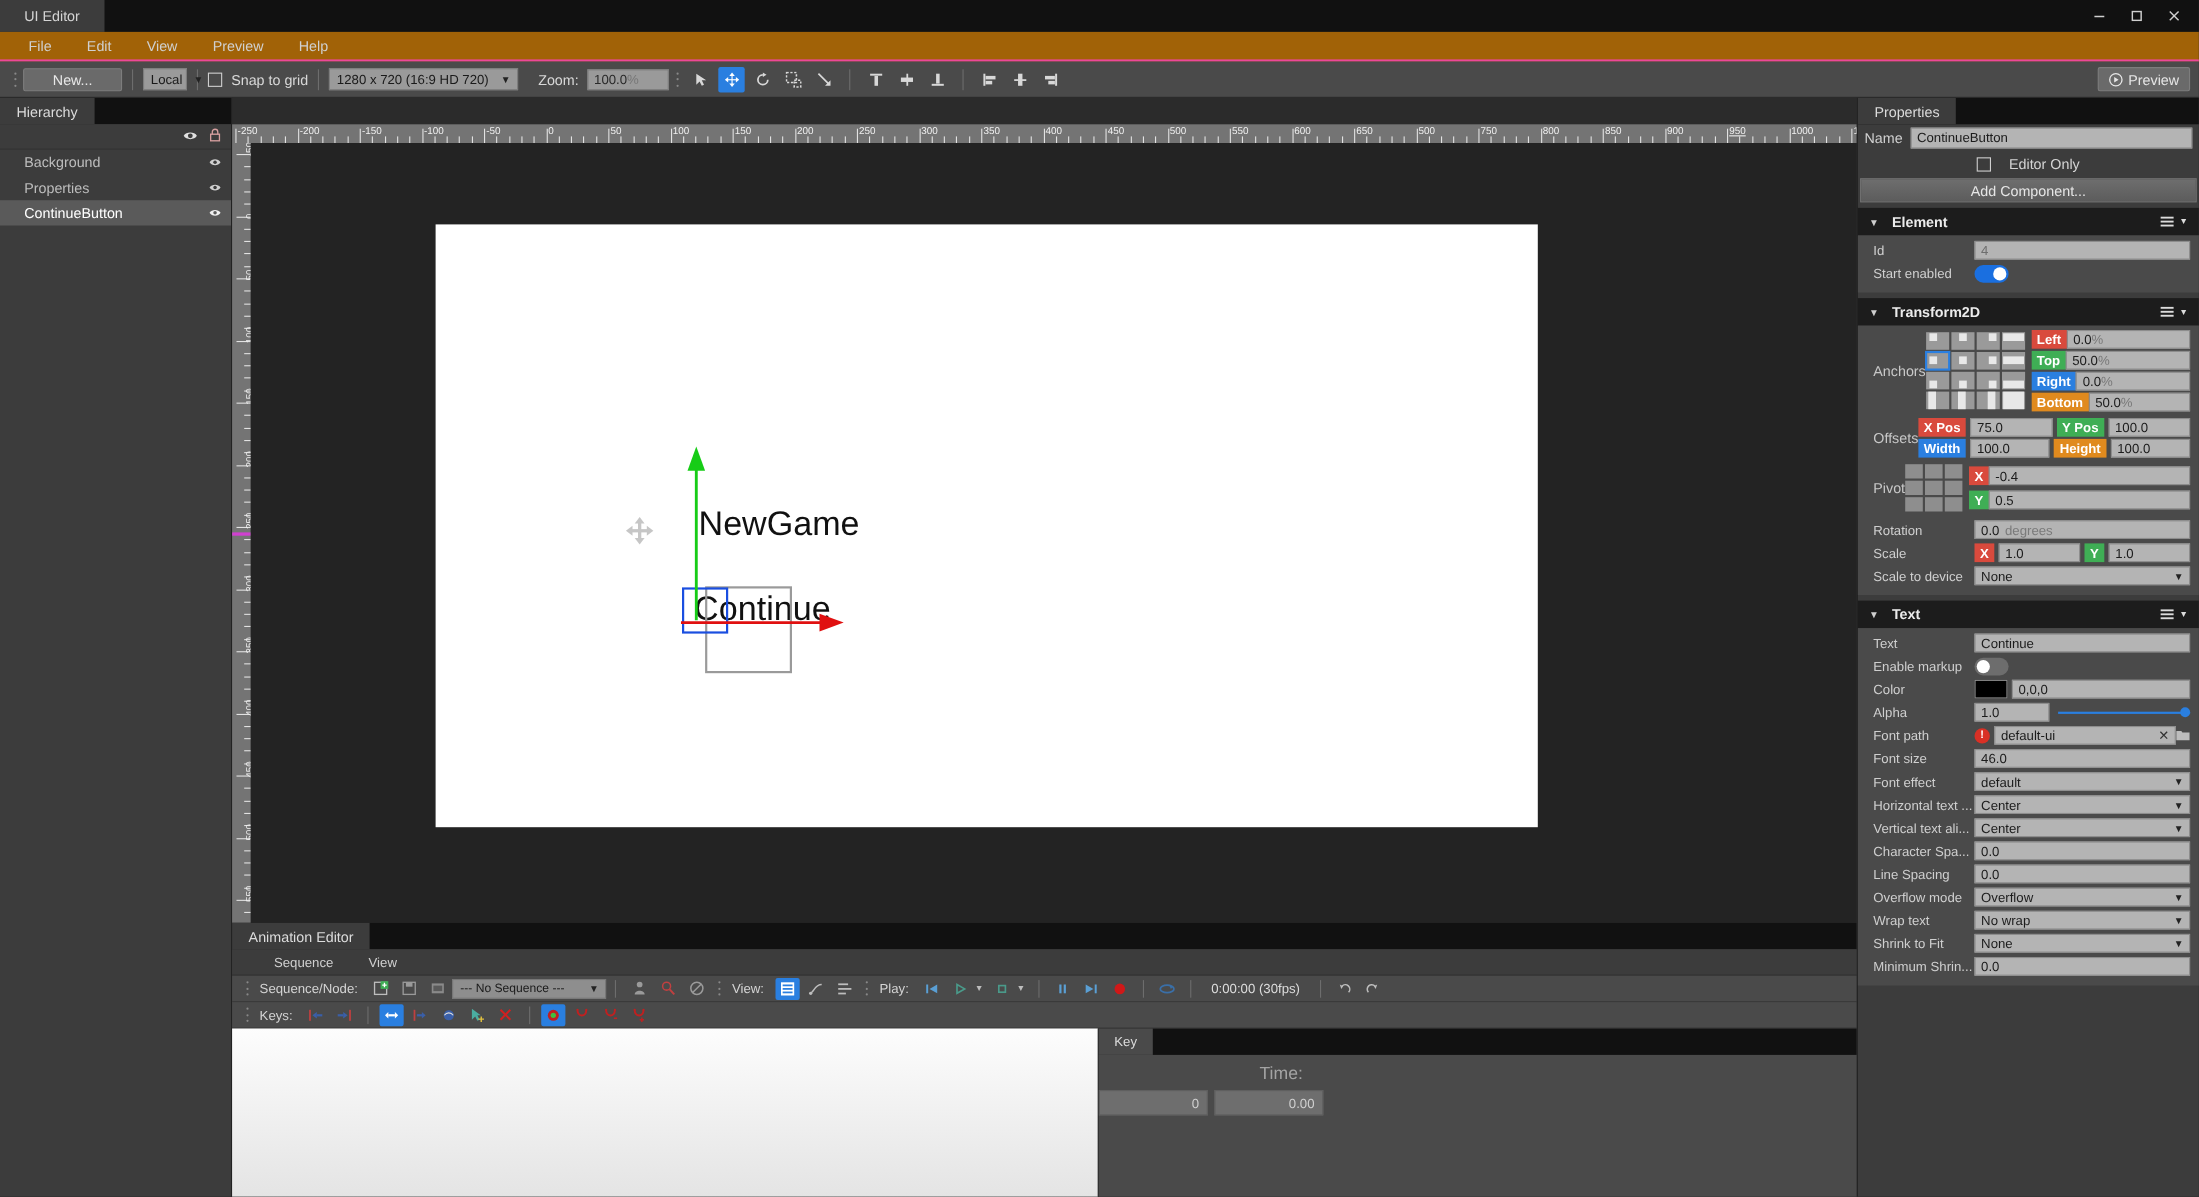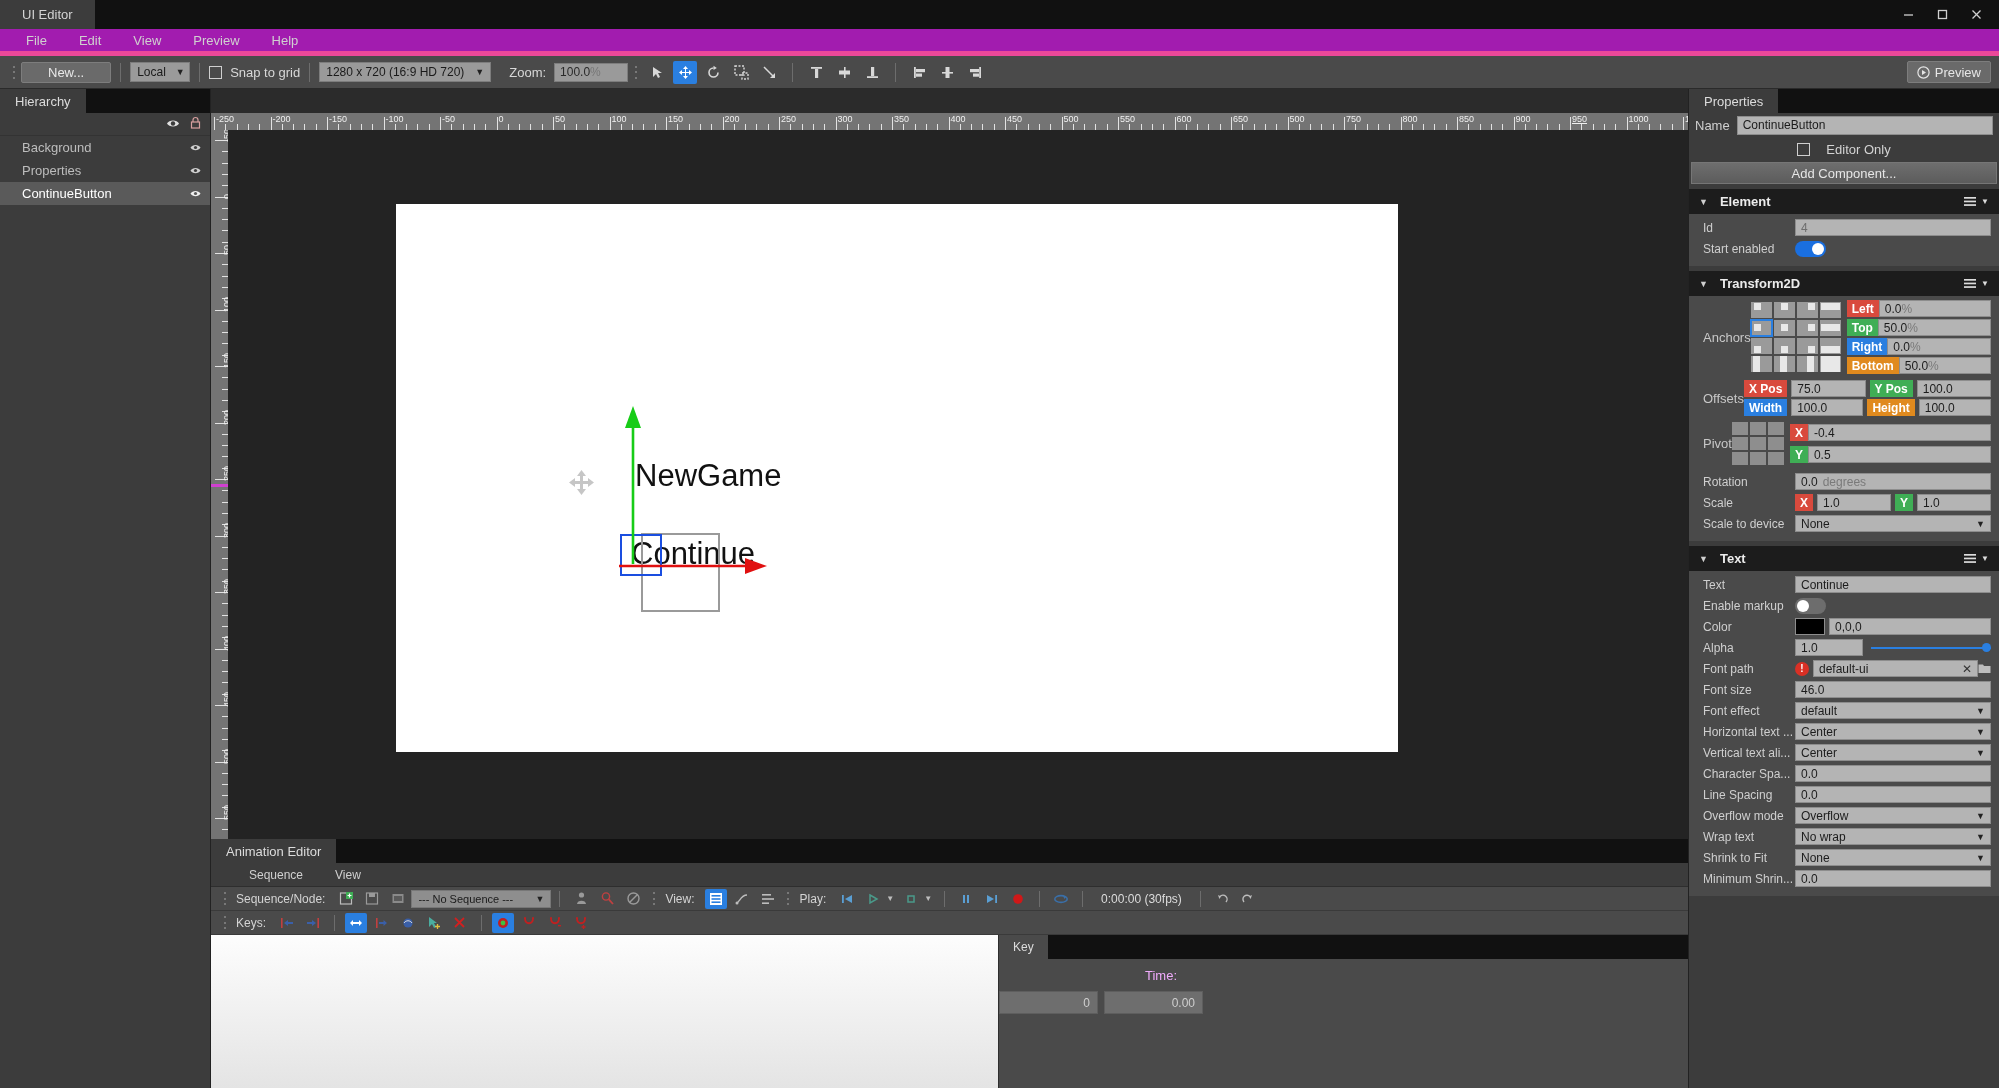--- a/index.html
+++ b/index.html
@@ -26,22 +26,22 @@
   .win-btns { display:flex; align-items:center; padding-right:6px; }
   .win-btn {
     width:34px; height:29px; display:flex; align-items:center; justify-content:center;
     color:#d0d0d0; font-size:15px;
   }
   .win-btn svg { display:block; }
 
   
   .menubar {
     position:absolute; left:0; top:29px; width:1999px; height:27px;
-    background:#a21caf; display:flex; align-items:center; padding-left:10px;
-    border-bottom:5px solid #ec4899;
+    background:#a16207; display:flex; align-items:center; padding-left:10px;
+    border-bottom:2px solid #ec4899;
   }
   .menu-item { padding:0 16px; font-size:13px; color:#d0d0d0; }
 
   
   .toolbar {
     position:absolute; left:0; top:56px; width:1999px; height:33px;
     background:#4a4a4a; display:flex; align-items:center; padding-left:6px;
     border-bottom:1px solid #2a2a2a;
   }
   .grip { width:7px; height:20px; display:flex; flex-direction:column;
@@ -201,21 +201,21 @@
     width:788px; background:linear-gradient(180deg,#fdfdfd 0%,#e4e4e4 100%);
     border-right:1px solid #2e2e2e;
   }
   .ae-key { flex:1; background:#4a4a4a; position:relative; }
   .ae-key-tabstrip { height:24px; background:#111; display:flex; }
   .ae-key-tab {
     background:#4a4a4a; color:#dcdcdc; font-size:12px;
     display:flex; align-items:center; padding:0 14px;
   }
   .ae-key-timelbl {
-    position:absolute; left:146px; top:33px; font-size:13px; color:#f0abfc;
+    position:absolute; left:146px; top:33px; font-size:16px; color:#a3a3a3;
   }
   .ae-key-f1 {
     position:absolute; left:0px; top:56px; width:99px; height:23px;
     background:#6e6e6e; border:1px solid #5e5e5e; color:#cfcfcf;
     font-size:12px; display:flex; align-items:center; justify-content:flex-end;
     padding-right:7px;
   }
   .ae-key-f2 {
     position:absolute; left:105px; top:56px; width:99px; height:23px;
     background:#6e6e6e; border:1px solid #5e5e5e; color:#cfcfcf;
@@ -336,21 +336,21 @@
   </div>
 
   <div class="toolbar">
     <div class="grip">
         <i></i>
         <i></i>
         <i></i>
       </div>
     <div class="tb-btn">New...</div>
     <div class="tb-sep"></div>
-    <div class="tb-select" style="width:60px">
+    <div class="tb-select" style="width:40px">
       <span>Local</span>
       <span class="caret">▼</span>
     </div>
     <div class="tb-sep"></div>
     <div style="display:flex;align-items:center;">
       <span class="chk"></span>
       <span class="tb-label">Snap to grid</span>
     </div>
     <div class="tb-sep"></div>
     <div class="tb-select" style="width:172px">

